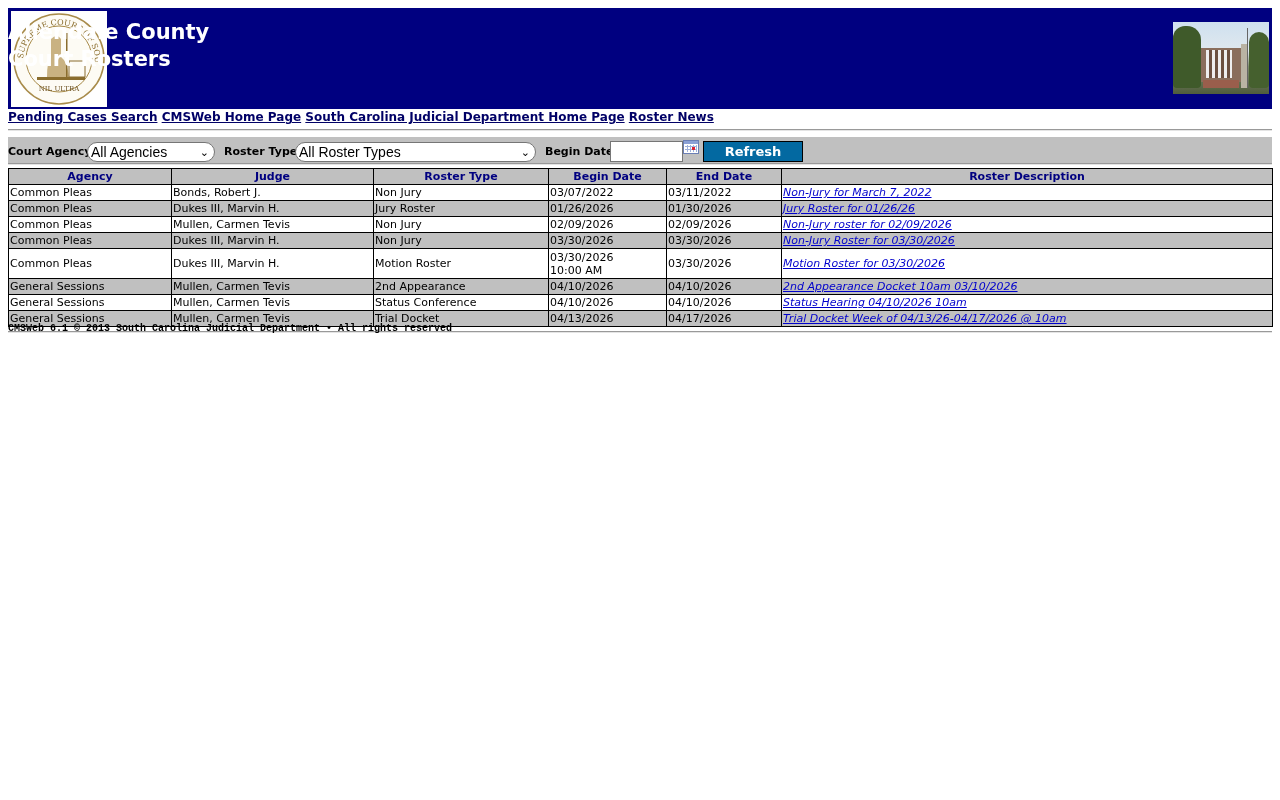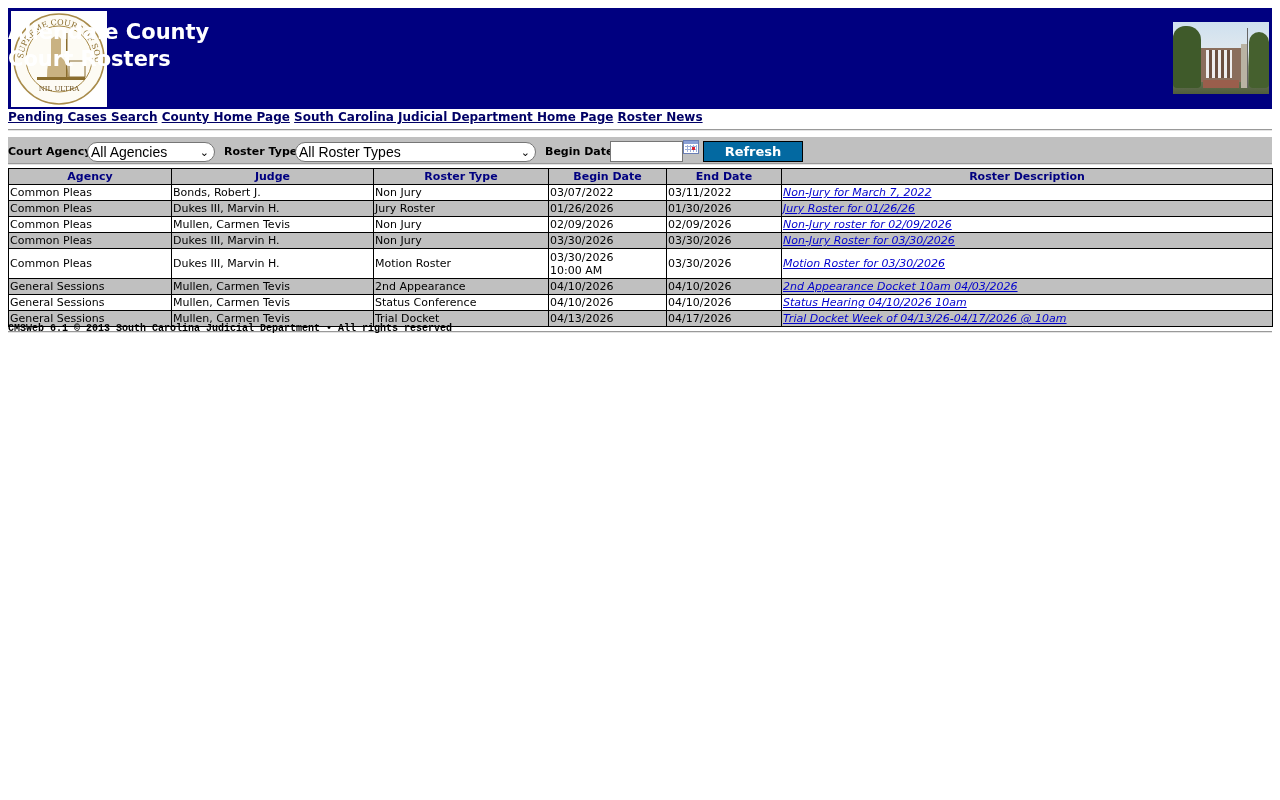--- a/index.html
+++ b/index.html
@@ -128,21 +128,21 @@
     <div class="cols"></div>
     <div class="steps"></div>
     <div class="monument"></div>
     <div class="flag"></div>
     <div class="tree-r"></div>
   </div>
 </div>
 
 <div class="navlinks">
   <a>Pending Cases Search</a>
-  <a>County Home Page</a>
+  <a>CMSWeb Home Page</a>
   <a>South Carolina Judicial Department Home Page</a>
   <a>Roster News</a>
 </div>
 
 <div class="hr" style="top:129px;"></div>
 
 <div class="filterbar">
   <span class="lbl" style="left:0px;">Court Agency</span>
   <div class="select" style="left:79px; width:128px;">
     <span>All Agencies</span>
@@ -229,21 +229,21 @@
         </td>
       <td>03/30/2026</td>
       <td><a>Motion Roster for 03/30/2026</a></td>
     </tr>
     <tr class="alt">
       <td>General Sessions</td>
       <td>Mullen, Carmen Tevis</td>
       <td>2nd Appearance</td>
       <td>04/10/2026</td>
       <td>04/10/2026</td>
-      <td><a>2nd Appearance Docket 10am 04/03/2026</a></td>
+      <td><a>2nd Appearance Docket 10am 03/10/2026</a></td>
     </tr>
     <tr>
       <td>General Sessions</td>
       <td>Mullen, Carmen Tevis</td>
       <td>Status Conference</td>
       <td>04/10/2026</td>
       <td>04/10/2026</td>
       <td><a>Status Hearing 04/10/2026 10am</a></td>
     </tr>
     <tr class="alt">

